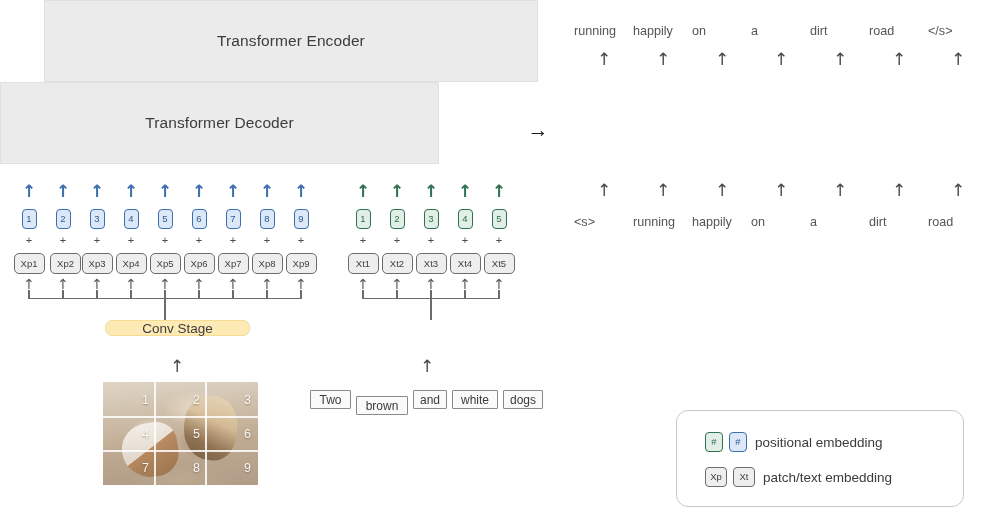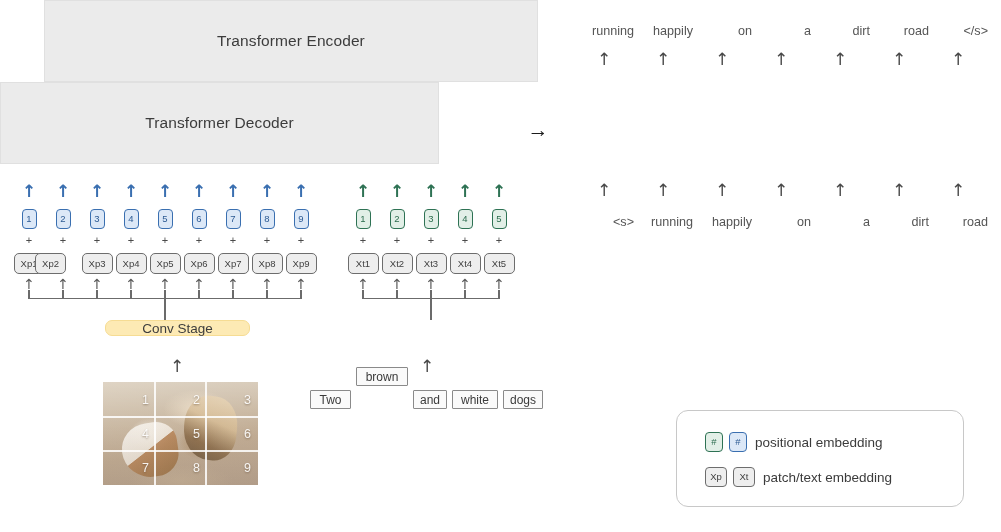--- a/index.html
+++ b/index.html
@@ -21,21 +21,21 @@
     display:flex;align-items:center;justify-content:center;
     font-size:15.5px;color:#3c3c3c;letter-spacing:.1px;
   }
   .enc-dec-arrow{
     font-size:21px;color:#1c1c1c;line-height:1;
     display:flex;align-items:center;justify-content:center;
   }
 
   
   .coltext{
-    position:absolute;text-align:right;font-size:12.6px;color:#555;
+    position:absolute;text-align:left;font-size:12.6px;color:#555;
     white-space:nowrap;
   }
 
   
   .uarrow{
     position:absolute;text-align:center;font-size:17px;line-height:1;
     font-family:"DejaVu Sans",sans-serif;
     color:#4a4a4a;white-space:nowrap;
   }
   .uarrow.blue{color:#3a6fb0;font-weight:bold;}
@@ -240,21 +240,21 @@
   <div class="plus" style="left:116px;top:235px;">+</div>
   <div class="plus" style="left:150px;top:235px;">+</div>
   <div class="plus" style="left:184px;top:235px;">+</div>
   <div class="plus" style="left:218px;top:235px;">+</div>
   <div class="plus" style="left:252px;top:235px;">+</div>
   <div class="plus" style="left:286px;top:235px;">+</div>
 
   <div class="embchip" style="left:13.5px;top:253px;">
       <span>Xp1</span>
     </div>
-  <div class="embchip" style="left:35px;top:253px;">
+  <div class="embchip" style="left:50px;top:253px;">
       <span>Xp2</span>
     </div>
   <div class="embchip" style="left:81.5px;top:253px;">
       <span>Xp3</span>
     </div>
   <div class="embchip" style="left:115.5px;top:253px;">
       <span>Xp4</span>
     </div>
   <div class="embchip" style="left:149.5px;top:253px;">
       <span>Xp5</span>
@@ -380,21 +380,21 @@
   <div class="bus busv" style="left:498.2px;top:290px;height:9px;"></div>
   <div class="bus busline" style="left:362.2px;top:297.5px;width:137.8px;"></div>
   <div class="bus busstem" style="left:430.2px;top:297.5px;height:22px;"></div>
 
 
   <div class="uarrow" style="left:412px;top:358px;width:30px;">↑</div>
 
   <div class="wordchip" style="left:310px;top:390px;width:41px;">
     <span>Two</span>
   </div>
-  <div class="wordchip" style="left:356px;top:367px;width:52px;">
+  <div class="wordchip" style="left:356px;top:396px;width:52px;">
     <span>brown</span>
   </div>
   <div class="wordchip" style="left:413px;top:390px;width:34px;">
     <span>and</span>
   </div>
   <div class="wordchip" style="left:452px;top:390px;width:46px;">
     <span>white</span>
   </div>
   <div class="wordchip" style="left:503px;top:390px;width:40px;">
     <span>dogs</span>

